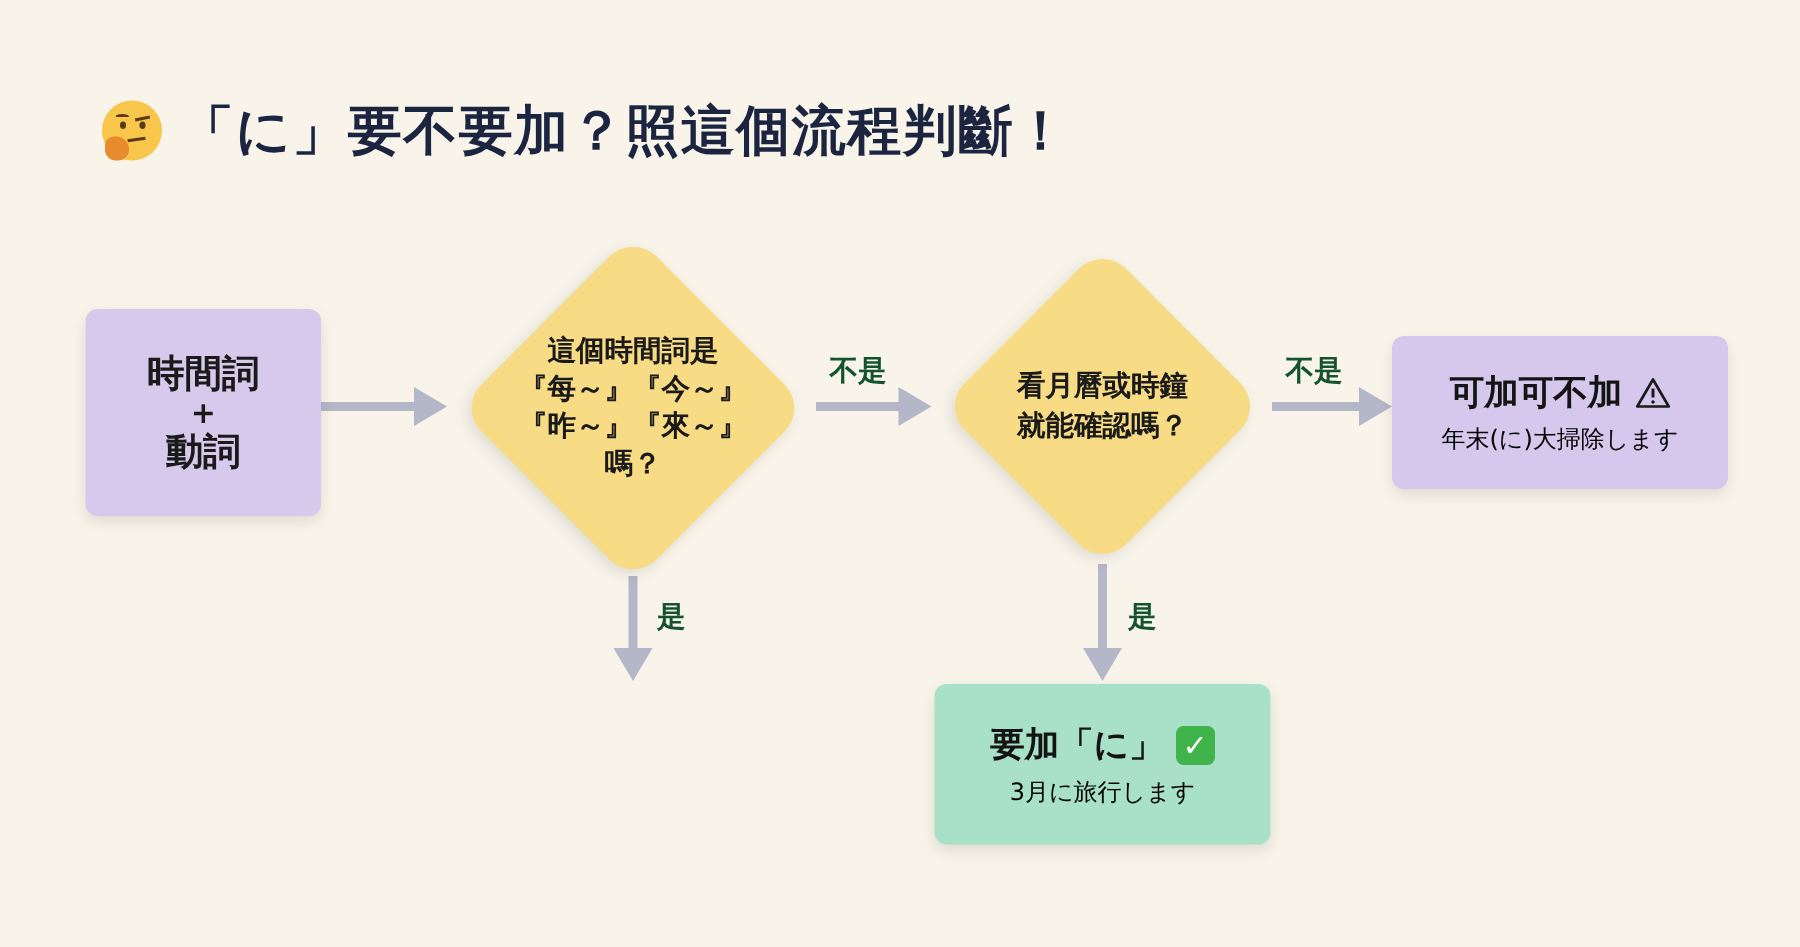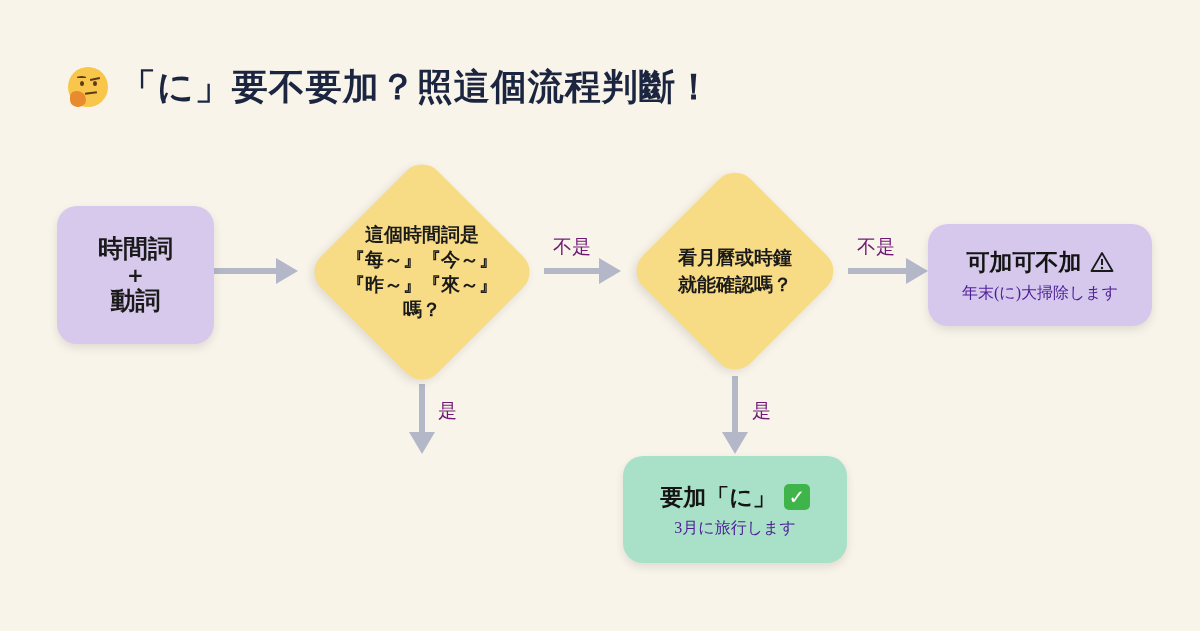--- a/index.html
+++ b/index.html
@@ -30,21 +30,21 @@
     .emoji-think .eye2 { position: absolute; left: 27px; top: 16px; width: 4px; height: 5px; background: #5a3a1a; border-radius: 50%; }
     .emoji-think .mouth { position: absolute; left: 19px; top: 27px; width: 12px; height: 2px; background: #5a3a1a; transform: rotate(-8deg); }
     .emoji-think .hand { position: absolute; left: 4px; top: 26px; width: 16px; height: 16px; background: #e88b2e; border-radius: 40% 60% 50% 50%; }
     .title-text {
       font-size: 36px; font-weight: bold; color: #1c2540; letter-spacing: 1px;
     }
 
     
     .box {
       position: absolute;
-      border-radius: 20px;
+      border-radius: 8px;
       display: flex; flex-direction: column; align-items: center; justify-content: center;
       box-shadow: 0 4px 10px rgba(0,0,0,0.10);
       text-align: center;
     }
     .box-start {
       left: 57px; top: 206px; width: 157px; height: 138px;
       background: #d7c9ec;
     }
     .box-start .line { font-size: 25px; font-weight: bold; color: #1a1a1a; line-height: 30px; }
     .box-start .plus { font-size: 20px; font-weight: bold; color: #1a1a1a; line-height: 22px; }
@@ -60,21 +60,21 @@
     }
     .box-yes {
       left: 623px; top: 456px; width: 224px; height: 107px;
       background: #a8e1c8;
     }
     .box-title {
       font-size: 23px; font-weight: bold; color: #141414;
       display: flex; align-items: center; gap: 8px; line-height: 30px;
     }
     .box-sub {
-      font-size: 16px; color: #4c1d95; margin-top: 6px; line-height: 20px; font-family: Liberation Serif, serif;
+      font-size: 16px; color: #000000; margin-top: 6px; line-height: 20px;
     }
     .icon-warn {
       width: 24px; height: 22px; display: inline-block;
     }
     .icon-x { color: #e0141a; font-size: 28px; font-weight: bold; line-height: 26px; }
     .icon-check {
       width: 26px; height: 26px; border-radius: 5px; background: #3fb44a;
       display: inline-flex; align-items: center; justify-content: center;
       color: #ffffff; font-size: 20px; font-weight: bold;
     }
@@ -97,21 +97,21 @@
     .d1 { left: 298px; top: 158px; width: 248px; height: 228px; }
     .d1 .shape { width: 165px; height: 165px; }
     .d1 .text { font-size: 19px; line-height: 25px; }
     .d2 { left: 620px; top: 165px; width: 230px; height: 212px; }
     .d2 .shape { width: 152px; height: 152px; }
     .d2 .text { font-size: 19px; line-height: 27px; }
 
     
     .arrow { position: absolute; }
     .edge-label {
-      position: absolute; font-size: 19px; font-weight: normal; color: #701a75;
+      position: absolute; font-size: 19px; font-weight: bold; color: #14532d;
     }
   </style>
 </head>
 <body>
 
 <div class="stage">
 
   <div class="title">
     <div class="emoji-think">
       <div class="face"></div>

